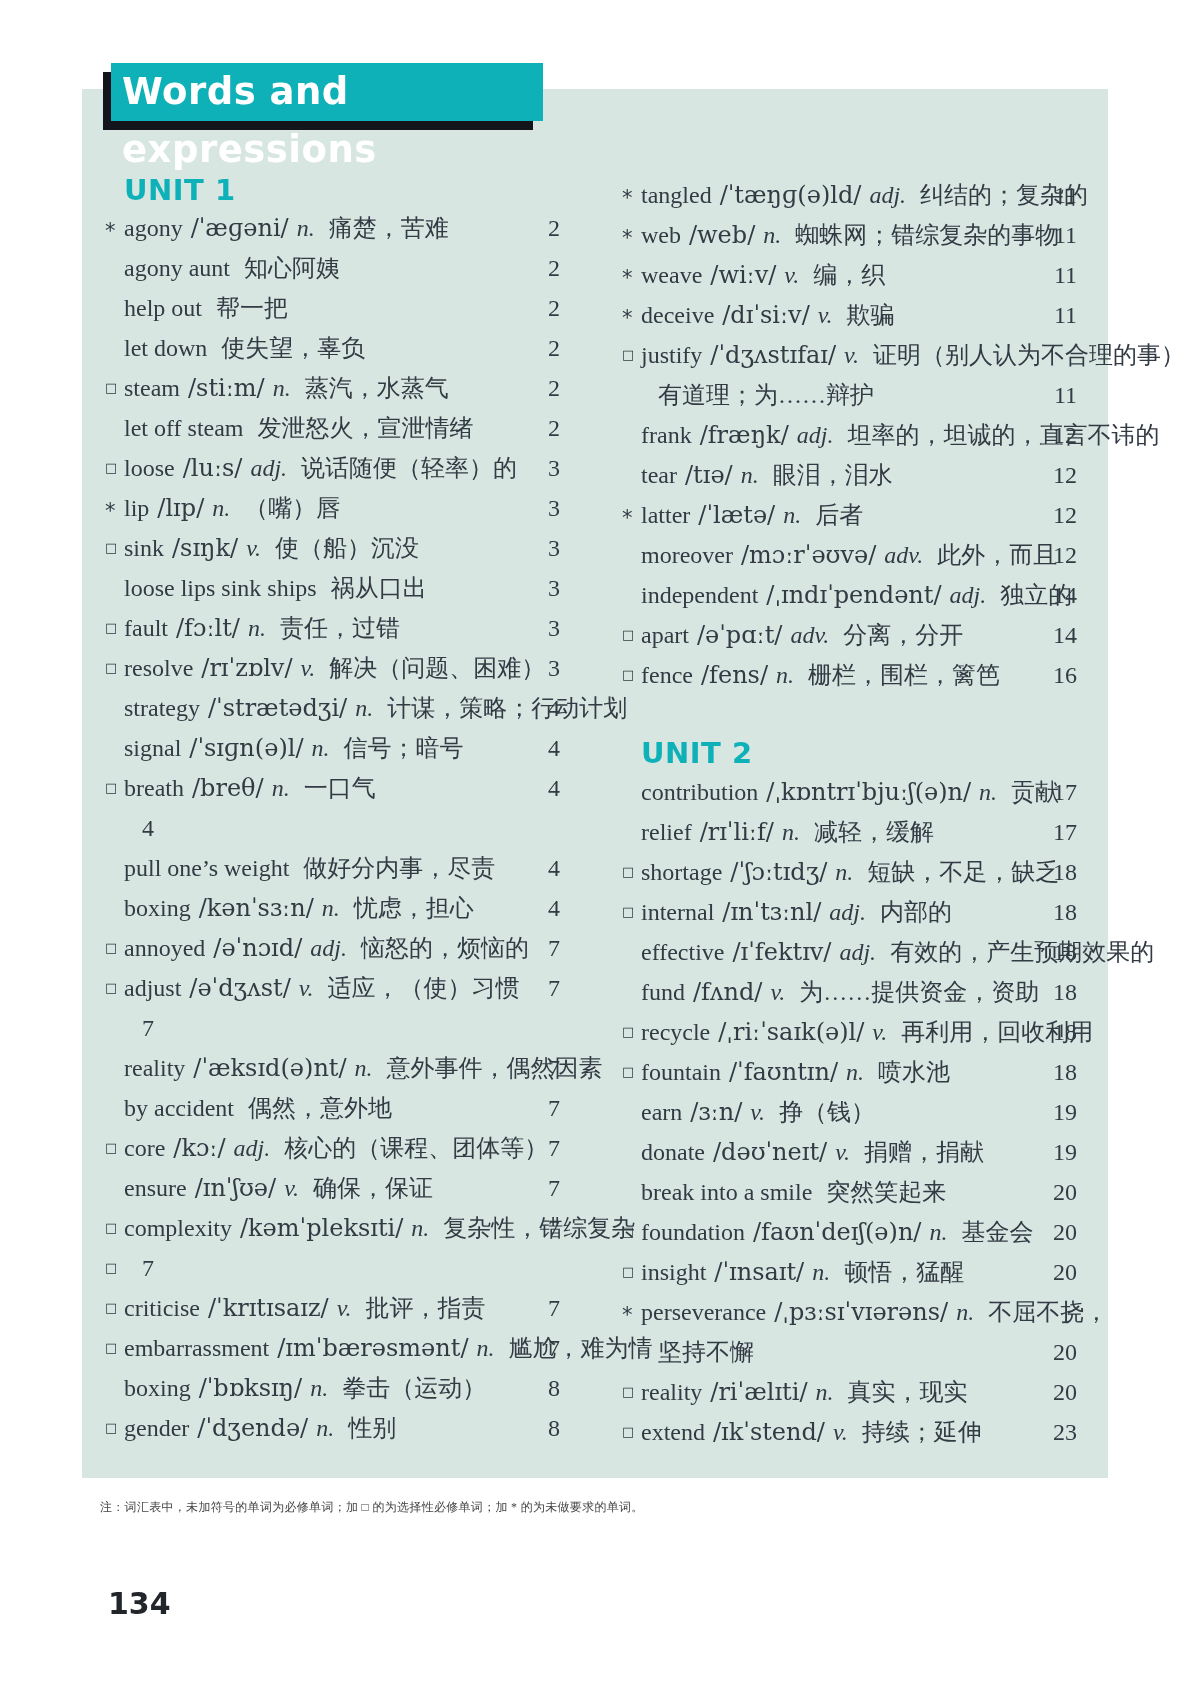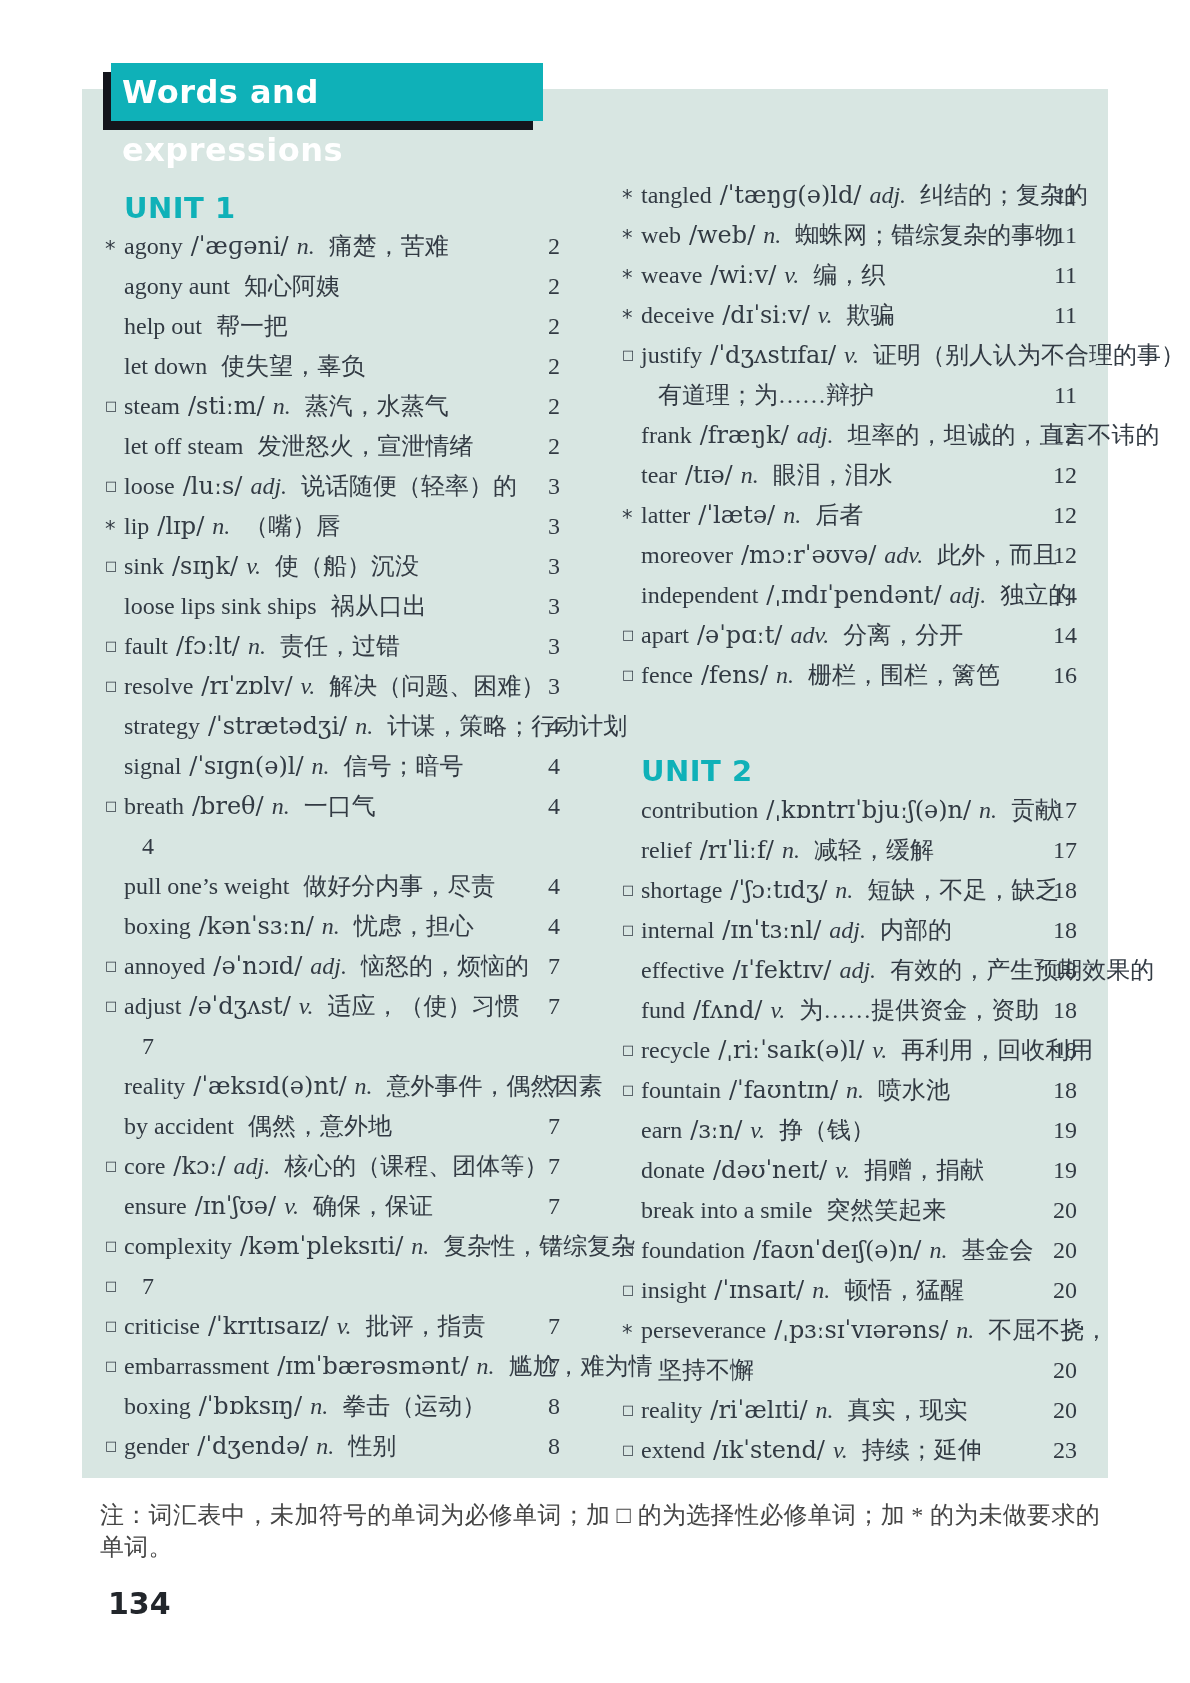--- a/index.html
+++ b/index.html
@@ -5,44 +5,44 @@
   html,body{margin:0;padding:0;background:#ffffff;}
   .page{position:relative;width:1190px;height:1683px;background:#ffffff;overflow:hidden;
         font-family:"Liberation Serif","DejaVu Serif",serif;}
   .panel{position:absolute;left:82px;top:89px;width:1026px;height:1389px;background:#d8e6e2;}
 
   
   .title-shadow{position:absolute;left:103px;top:72px;width:430px;height:58px;background:#14151c;}
   .title-box{position:absolute;left:111px;top:63px;width:432px;height:58px;background:#0fb1b8;}
   .title-box span{display:block;line-height:58px;padding-left:11px;color:#ffffff;
         font-family:"DejaVu Sans","Liberation Sans",sans-serif;font-weight:bold;
-        font-size:32px;letter-spacing:0.5px;}
+        font-size:37px;letter-spacing:0.5px;}
 
   
   .col{position:absolute;color:#323a43;}
   .col-left{left:105px;top:172px;width:455px;}
   .col-right{left:622px;top:175px;width:455px;}
   .unit-heading{font-family:"DejaVu Sans","Liberation Sans",sans-serif;font-weight:bold;
-        color:#0fb1b8;font-size:29px;height:36px;line-height:36px;margin-left:19px;letter-spacing:0.5px;margin-top:18px;}
+        color:#0fb1b8;font-size:29px;height:36px;line-height:36px;margin-left:19px;letter-spacing:0.5px;}
   .col-right .unit-heading{height:37px;line-height:37px;}
   .unit-gap{height:40px;}
 
   .row{display:flex;height:40px;line-height:40px;font-size:24px;white-space:nowrap;}
   .sym{flex:0 0 19px;font-family:"DejaVu Sans",sans-serif;color:#323a43;}
   .sym.box{font-size:13px;}
   .sym.star{font-size:21px;position:relative;top:3px;}
   .txt{flex:1 1 0;min-width:0;overflow:visible;}
   .phon{margin-left:8px;font-family:"DejaVu Serif","Liberation Serif",serif;}
   .pos{margin-left:8px;}
   .zh{margin-left:14px;}
   .zh.nolead{margin-left:0;}
   .ind{display:inline-block;width:17px;}
   .pg{flex:0 0 30px;text-align:right;}
 
-  .footnote{position:absolute;left:100px;top:1499px;width:1000px;font-size:24px;
+  .footnote{position:absolute;left:100px;top:1499px;width:1000px;font-size:12px;
         color:#454545;letter-spacing:0.3px;}
   .folio{position:absolute;left:108px;top:1586px;font-family:"DejaVu Sans","Liberation Sans",sans-serif;
         font-weight:bold;font-size:30px;color:#22262b;}
 </style>
 </head>
 <body>
 
 <div class="page">
   <div class="panel"></div>
 

